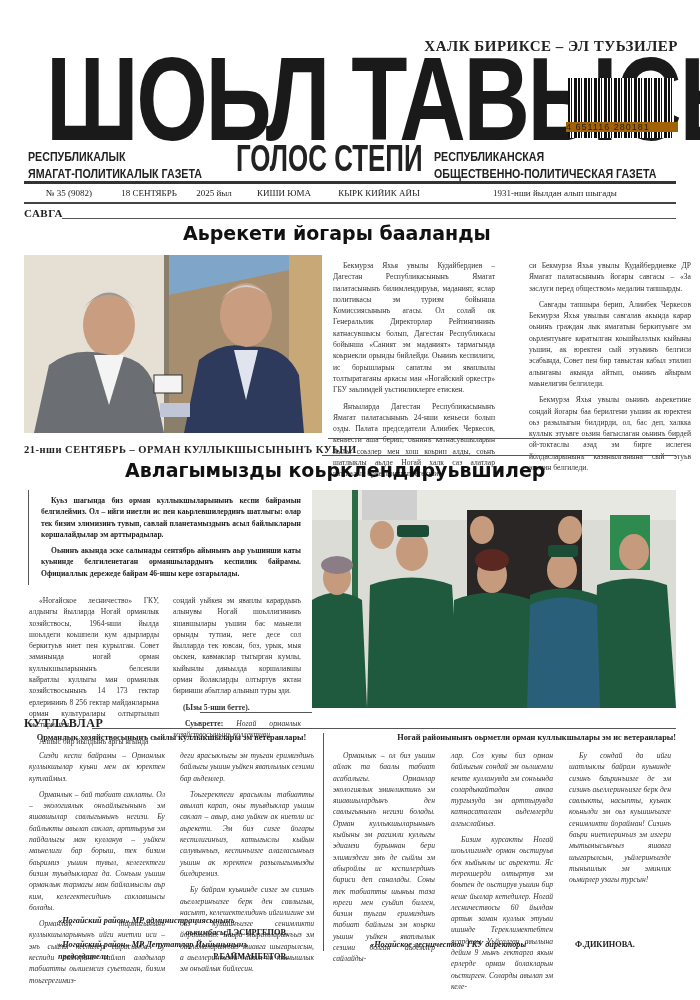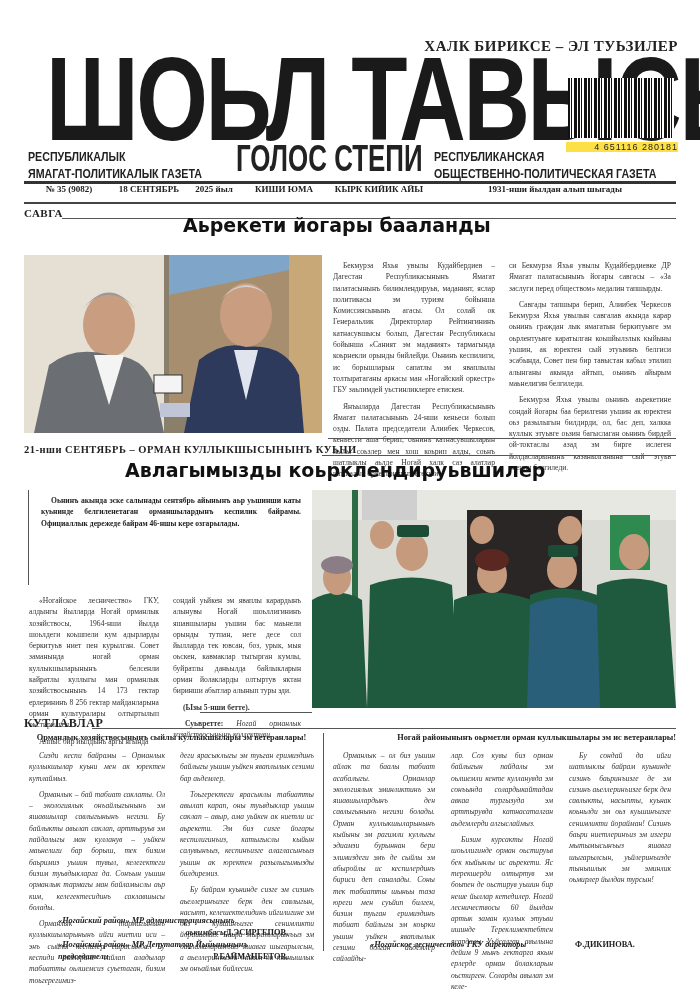--- a/index.html
+++ b/index.html
@@ -1,26 +1,26 @@
 <!DOCTYPE html>
 <html><head>
 <meta charset="utf-8">
 <style>
   html, body { margin:0; padding:0; background:#fff; }
   body { width:700px; height:1000px; position:relative; overflow:hidden; font-family:"Liberation Serif", serif; color:#222; }
   .abs { position:absolute; }
   .motto { right:22px; top:38px; font-size:15px; font-weight:bold; letter-spacing:0.5px; color:#222; }
   .title { left:46px; top:52px; font-family:"Liberation Sans", sans-serif; font-weight:bold; font-size:118px; line-height:94px; letter-spacing:-3px; transform:scaleX(0.78); transform-origin:left top; color:#1a1a1a; white-space:nowrap; height:100px; overflow:hidden; }
   .barcode { left:568px; top:78px; width:106px; height:60px; background:repeating-linear-gradient(90deg,#111 0 2px,#fff 2px 3px,#111 3px 4px,#fff 4px 6px,#111 6px 9px,#fff 9px 10px); }
-  .barcode-num { left:566px; top:142px; width:112px; font-family:"Liberation Sans", sans-serif; font-size:9px; text-align:right; background:#fde047; letter-spacing:1px; }
+  .barcode-num { left:566px; top:122px; width:112px; font-family:"Liberation Sans", sans-serif; font-size:9px; text-align:left; background:#a16207; letter-spacing:1px; }
   .sub-left { left:28px; top:148px; font-family:"Liberation Sans", sans-serif; font-weight:bold; font-size:13px; line-height:17px; transform:scaleX(0.82); transform-origin:left top; white-space:nowrap; }
   .sub-mid { left:236px; top:138px; font-family:"Liberation Sans", sans-serif; font-weight:bold; font-size:36px; transform:scaleX(0.72); transform-origin:left top; white-space:nowrap; }
   .sub-right { left:434px; top:148px; font-family:"Liberation Sans", sans-serif; font-weight:bold; font-size:13px; line-height:17px; transform:scaleX(0.82); transform-origin:left top; white-space:nowrap; }
   .rule-thick { left:24px; top:181px; width:652px; height:3px; background:#333; }
-  .infobar { left:24px; top:184px; width:652px; height:14px; display:flex; font-size:9px; font-weight:bold; align-items:flex-start; }
+  .infobar { left:24px; top:184px; width:652px; height:14px; display:flex; font-size:9px; font-weight:normal; align-items:flex-end; }
   .infobar span { display:inline-block; text-align:center; }
   .rule-mid { left:24px; top:202px; width:652px; height:2px; background:#444; }
   .section-label { font-weight:bold; font-size:11px; letter-spacing:0.5px; }
   .section-line { height:0; border-bottom:1px solid #555; }
   .headline { font-family:"DejaVu Sans", sans-serif; font-weight:bold; font-size:19px; white-space:nowrap; color:#111; }
   .photo { overflow:hidden; }
   .body-text { font-size:7.6px; line-height:11.3px; text-align:justify; color:#333; }
   .body-text p { margin:5px; text-indent:10px; }
   .italic { font-style:italic; }
   .bold { font-weight:bold; }
@@ -50,21 +50,21 @@
   <span style="width:70px">18 СЕНТЯБРЬ</span>
   <span style="width:60px">2025 йыл</span>
   <span style="width:80px">КИШИ ЮМА</span>
   <span style="width:110px">КЫРК КИЙИК АЙЫ</span>
   <span style="width:242px">1931-нши йылдан алып шыгады</span>
 </div>
 <div class="abs rule-mid"></div>
 
 <div class="abs section-label" style="left:24px;top:207px;">САВГА</div>
 <div class="abs section-line" style="left:62px;top:218px;width:614px;"></div>
-<div class="abs headline" style="left:183px;top:214px;">Аьрекети йогары бааланды</div>
+<div class="abs headline" style="left:183px;top:222px;">Аьрекети йогары бааланды</div>
 
 <div class="abs photo" style="left:24px;top:255px;width:298px;height:178px;">
   <svg width="298" height="178" viewBox="0 0 298 178">
     <rect width="298" height="178" fill="#e6e0d4"></rect>
     <rect x="140" y="0" width="158" height="178" fill="#8a7f6a"></rect>
     <rect x="145" y="0" width="120" height="60" fill="#7fa6c8"></rect>
     <polygon points="145,40 265,15 265,140 145,160" fill="#a68e6e"></polygon>
     <rect x="265" y="0" width="33" height="178" fill="#c9a878"></rect>
     <ellipse cx="85" cy="70" rx="26" ry="32" fill="#c99e80"></ellipse>
     <path d="M58,55 Q85,20 112,55 Q100,40 85,40 Q70,40 58,55Z" fill="#9a9a9a"></path>
@@ -76,42 +76,43 @@
     <path d="M210,95 L222,145 L234,95Z" fill="#dfe4ee"></path>
     <rect x="130" y="120" width="28" height="18" fill="#f4f4f4" stroke="#333"></rect>
     <rect x="136" y="148" width="30" height="14" fill="#c0c6d8"></rect>
   </svg>
 </div>
 
 <div class="abs body-text" style="left:328px;top:255px;width:172px;">
   <p>Бекмурза Яхья увылы Кудайбердиев – Дагестан Республикасынынъ Ямагат палатасынынъ билимлендируьв, маданият, яслар политикасы эм туризм бойынша Комиссиясынынъ агасы. Ол солай ок Генеральлик Директорлар Рейтингининъ катнасувшысы болып, Дагестан Республикасы бойынша «Саният эм маданият» тармагында коьрнекли орынды бийлейди. Оьнинъ кеспилиги, ис борышларын сапатлы эм яваплылы толтыратаганы аркасы ман «Ногайский оркестр» ГБУ заьлимдей уьстинликлерге етискен.</p>
   <p>Янъыларда Дагестан Республикасынынъ Ямагат палатасынынъ 24-нши кеньеси болып озды. Палата председатели Алиибек Черкесов, кеньести аша берип, оьнинъ катнасувшыларын йылы соьзлер мен хош коьрип алды, соьнъ шатлыклы аьлде Ногай халк саз алатлар патшалык оркестрининъ етекши-</p>
 </div>
-<div class="abs body-text" style="left:504px;top:255px;width:172px;">
+<div class="abs body-text" style="left:524px;top:255px;width:172px;">
   <p style="text-indent:0">си Бекмурза Яхья увылы Кудайбердиевке ДР Ямагат палатасынынъ йогары савгасы – «За заслуги перед обществом» медалин тапшырды.</p>
   <p>Савгады тапшыра берип, Алиибек Черкесов Бекмурза Яхья увылын савгалав акында карар оьнинъ граждан лык ямагатын беркитуьвге эм оьрлентуьвге каратылган коьшйылзлык кыйыны уьшин, ак юректен сый этуьвинъ белгиси эсабында, Совет пен бир тавыстан кабыл этилип алынганы акында айтып, оьнинъ айырым маьнелигин белгиледи.</p>
   <p>Бекмурза Яхья увылы оьнинъ аьрекетине сондай йогары баа берилгени уьшин ак юректен оьз разылыгын билдирди, ол, бас деп, халкка куллык этуьвге оьзин багыслаган оьнинъ бирдей ой-токтаслы азад эм бирге ислеген йолдасларынынъ казанылганына сый этуьв экенин белгиледи.</p>
 </div>
 <div class="abs hrule" style="left:328px;top:438px;width:348px;"></div>
 
 <div class="abs section-label" style="left:24px;top:444px;font-size:10.5px;">21-нши СЕНТЯБРЬ – ОРМАН КУЛЛЫКШЫСЫНЫНЪ КУЬНИ</div>
 <div class="abs section-line" style="left:322px;top:455px;width:354px;"></div>
 <div class="abs headline" style="left:125px;top:459px;">Авлагымызды коьрклендируьвшилер</div>
 
 <div class="abs vrule" style="left:28px;top:490px;height:95px;"></div>
 <div class="abs body-text bold" style="left:36px;top:490px;width:270px;color:#222;">
+  <p>Куьз шагында биз орман куллыкшыларынынъ кеспи байрамын белгилеймиз. Ол – ийги ниетли ис пен каьрлевшилердинъ шатлыгы: олар тек бизим элимизинъ тувып, савлай планетамыздынъ асыл байлыкларын коршалайдылар эм арттырадылар.</p>
   <p>Оьнинъ акында эске салынады сентябрь айынынъ аьр уьшинши каты куьнинде белгиленетаган орманшылардынъ кеспилик байрамы. Официаллык дережеде байрам 46-ншы кере озгарылады.</p>
 </div>
 
 <div class="abs body-text" style="left:24px;top:590px;width:140px;">
   <p>«Ногайское лесничество» ГКУ, алдынгы йылларда Ногай орманлык хозяйствосы, 1964-нши йылда шоьлдеги коьшпели кум адырларды беркитуьв ниет пен курылган. Совет заманында ногай орман куллыкшыларынынъ белсенли кайратлы куллыгы ман орманлык хозяйствосынынъ 14 173 гектар ерлерининъ 8 256 гектар майданларына орман культуралары олтыртылып оьстирилген.</p>
   <p>Алпыс бир йылдынъ аргы ягында</p>
 </div>
 <div class="abs body-text" style="left:168px;top:590px;width:138px;">
-  <p style="text-indent:0">сондай уьйкен эм яваплы карардынъ алынувы Ногай шоьллигининъ яшавшылары уьшин бас маьнели орынды тутпан, неге десе сол йылларда тек ювсан, боз, урык, мыя оьскен, кавмаклар тыгырган кумлы, буйратлы даньылда байлыкларын орман йолакларды олтыртув яктан биринши абытлар алынып туры эди.</p>
+  <p style="text-indent:0">сондай уьйкен эм яваплы карардынъ алынувы Ногай шоьллигининъ яшавшылары уьшин бас маьнели орынды тутпан, неге десе сол йылларда тек ювсан, боз, урык, мыя оьскен, кавмаклар тыгырган кумлы, кыйынлы даньылда коршалавшы орман йолакларды олтыртув яктан биринши абытлар алынып туры эди.</p>
   <p style="font-weight:bold;margin-top:4px;">(Ызы 5-нши бетте).</p>
   <p style="text-indent:12px;"><span class="bold">Суьвретте:</span> <span class="italic">Ногай орманлык хозяйствосынынъ коллективи.</span></p>
 </div>
 
 <div class="abs photo" style="left:312px;top:490px;width:364px;height:218px;">
   <svg width="364" height="218" viewBox="0 0 364 218">
     <rect width="364" height="218" fill="#dcdcd6"></rect>
     <rect x="0" y="0" width="364" height="30" fill="#e8e8e2"></rect>
     <rect x="40" y="0" width="6" height="218" fill="#2c6b45"></rect>
     <rect x="155" y="20" width="115" height="120" fill="#2a2626"></rect>
@@ -174,20 +175,20 @@
   </div>
 </div>
 
 <div class="abs vrule" style="left:323px;top:733px;height:218px;"></div>
 
 <div class="abs bold" style="left:328px;top:733px;width:348px;text-align:right;font-size:8.3px;">Ногай районынынъ оьрметли орман куллыкшылары эм ис ветеранлары!</div>
 <div class="abs body-text italic" style="left:328px;top:745px;width:112px;">
   <p>Орманлык – ол биз уьшин айлак та баалы табиат асабалыгы. Орманлар экологиялык эминликтинъ эм яшавшылардынъ ден савлыгынынъ негизи болады. Орман куллыкшыларынынъ кыйыны эм рагимли куллыгы эдиамзи бурыннан бери элимиздеги эмъ де сыйлы эм абыройлы ис кеспилердинъ бириси деп саналады. Соны тек табиатты шыньы таза юреги мен суьйип билген, бизим туьган еримиздинъ табиат байлыгы эм коьрки уьшин уьйкен яваплылык сезими болган аьдемлер сайлайды-</p>
 </div>
 <div class="abs body-text italic" style="left:446px;top:745px;width:112px;">
-  <p style="text-indent:0">лар. Соз кувы биз орман байлыгын пайдалы эм оьлшемли кенте кулланувда эм сонъында солардыкайтадан авкаа тургызуда эм арттырувда катнасаталган аьдемлерди алгыслаймыз.</p>
+  <p style="text-indent:0">лар. Соз кувы биз орман байлыгын сондай эм оьлшемли кенте кулланувда эм сонъында солардыкайтадан авкаа тургызуда эм арттырувда катнасаталган аьдемлерди алгыслаймыз.</p>
   <p>Бизим курсакты Ногай шоьллигинде орман оьстируьв бек кыйынлы ис аьрекети. Яс терекшерди олтыртув эм боьтен де оьстирув уьшин бир неше йыллар кетедилер. Ногай лесничествосы 60 йылдан артык заман куллык этуьви ишинде Тереклимектебтен ясардалы Уьйсалган авылына дейим 9 мынъ гектарга якын ерлерде орман йолакларын оьстирген. Соларды авылап эм келе-</p>
 </div>
 <div class="abs body-text italic" style="left:564px;top:745px;width:112px;">
-  <p>Бу сондай да ийги шатлыклы байрам куьнинде сизинъ баьринъизге де эм сизинъ аьеллеринъизге берк ден савлыкты, насыпты, куьнак коьньлди эм оьз куьшинъизге сенимликти йорайман! Сизинъ баьри ниетлеринъиз эм изгери мытымысынъыз яшавга шыгарылсын, уьйлеринъизде тынышлык эм эминлик оьмирлер йылдан турсын!</p>
+  <p>Бу сондай да ийги шатлыклы байрам куьнинде сизинъ баьринъизге де эм сизинъ аьеллеринъизге берк ден савлыкты, насыпты, куьнак коьньлди эм оьз куьшинъизге сенимликти йорайман! Сизинъ баьри ниетлеринъиз эм изгери мытымысынъыз яшавга шыгарылсын, уьйлеринъизде тынышлык эм эминлик оьмирлер узагы турсын!</p>
 </div>
 <div class="abs italic bold" style="left:370px;top:940px;font-size:8.3px;">«Ногайское лесничество» ГКУ директоры</div>
 <div class="abs bold" style="left:560px;top:940px;font-size:8.3px;margin-left:15px;">Ф.ДИКИНОВА.</div>
 
 </body></html>

